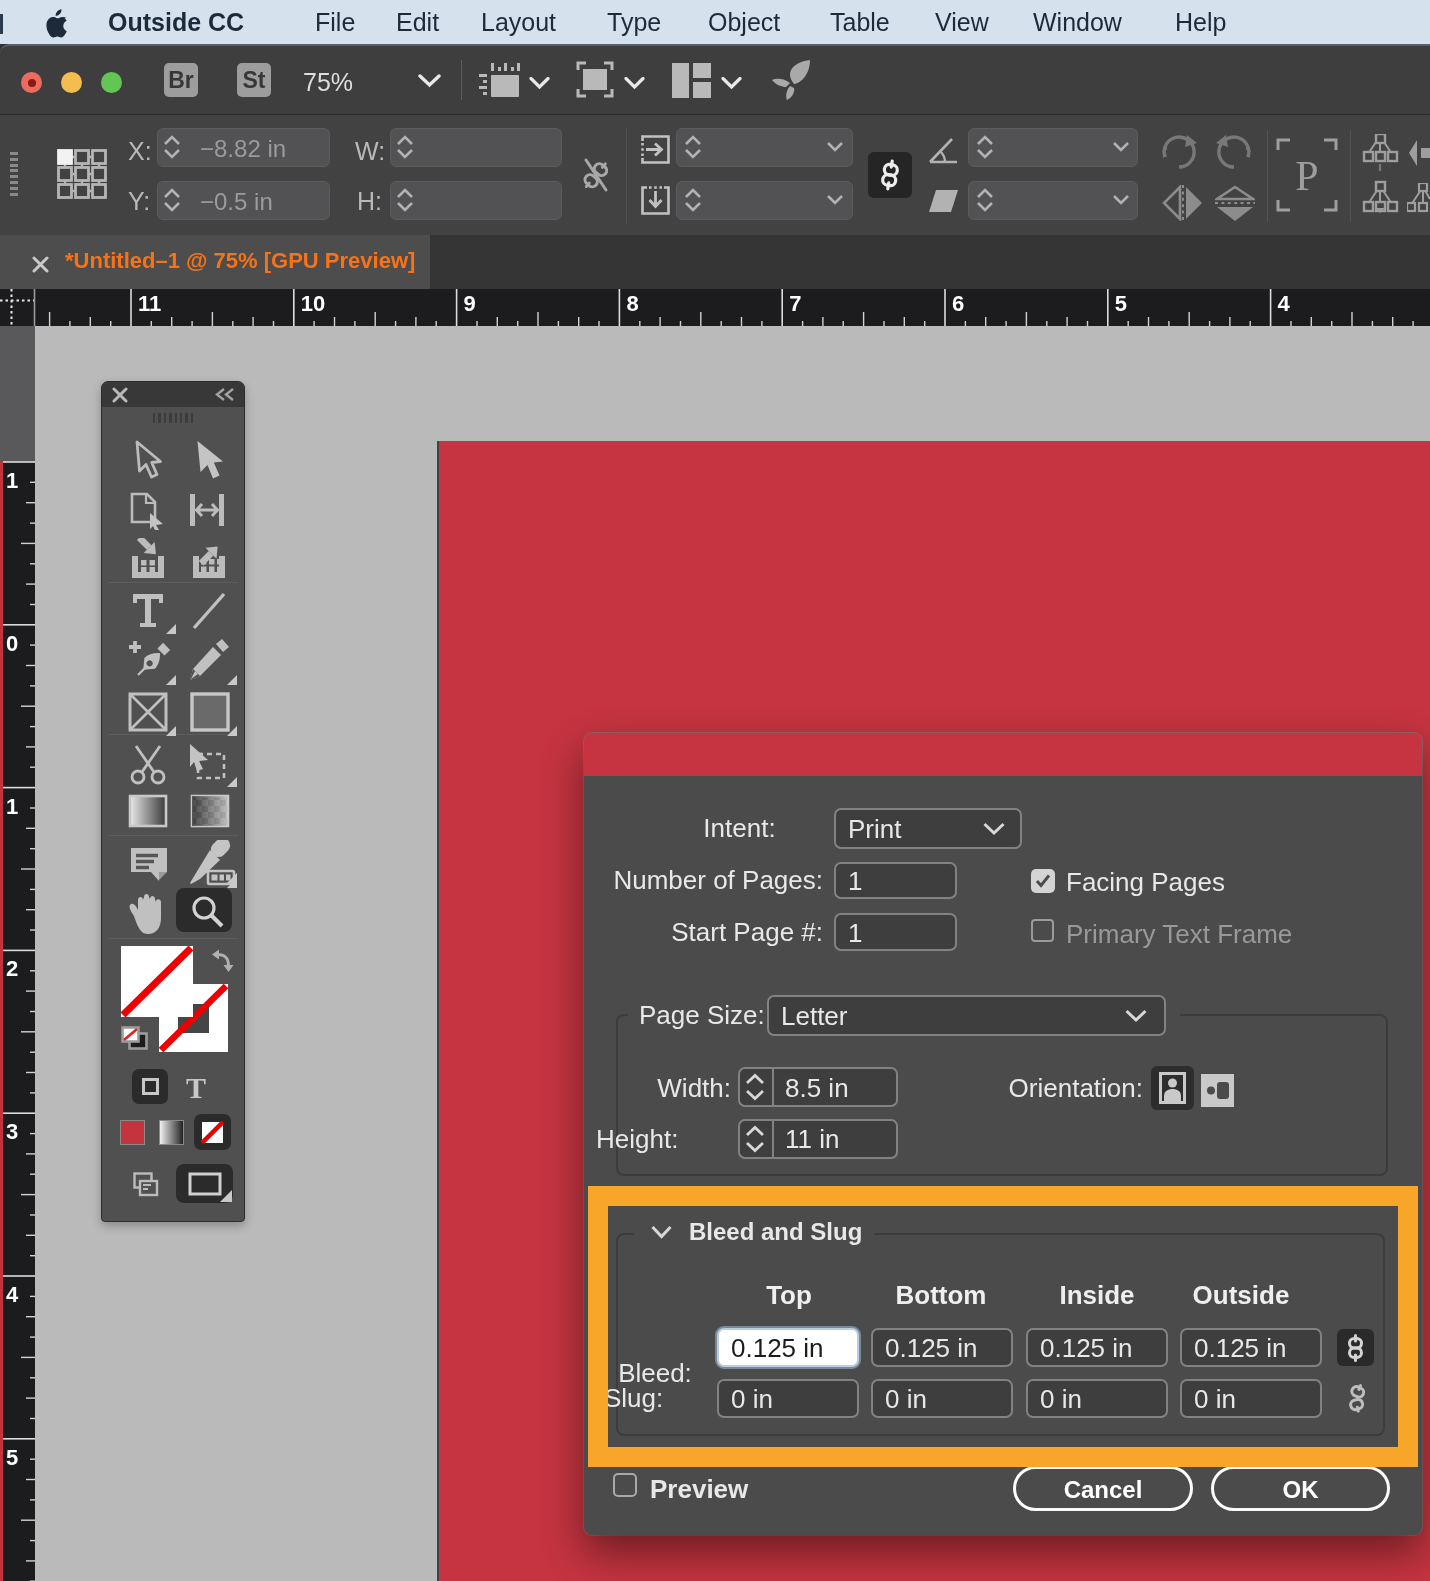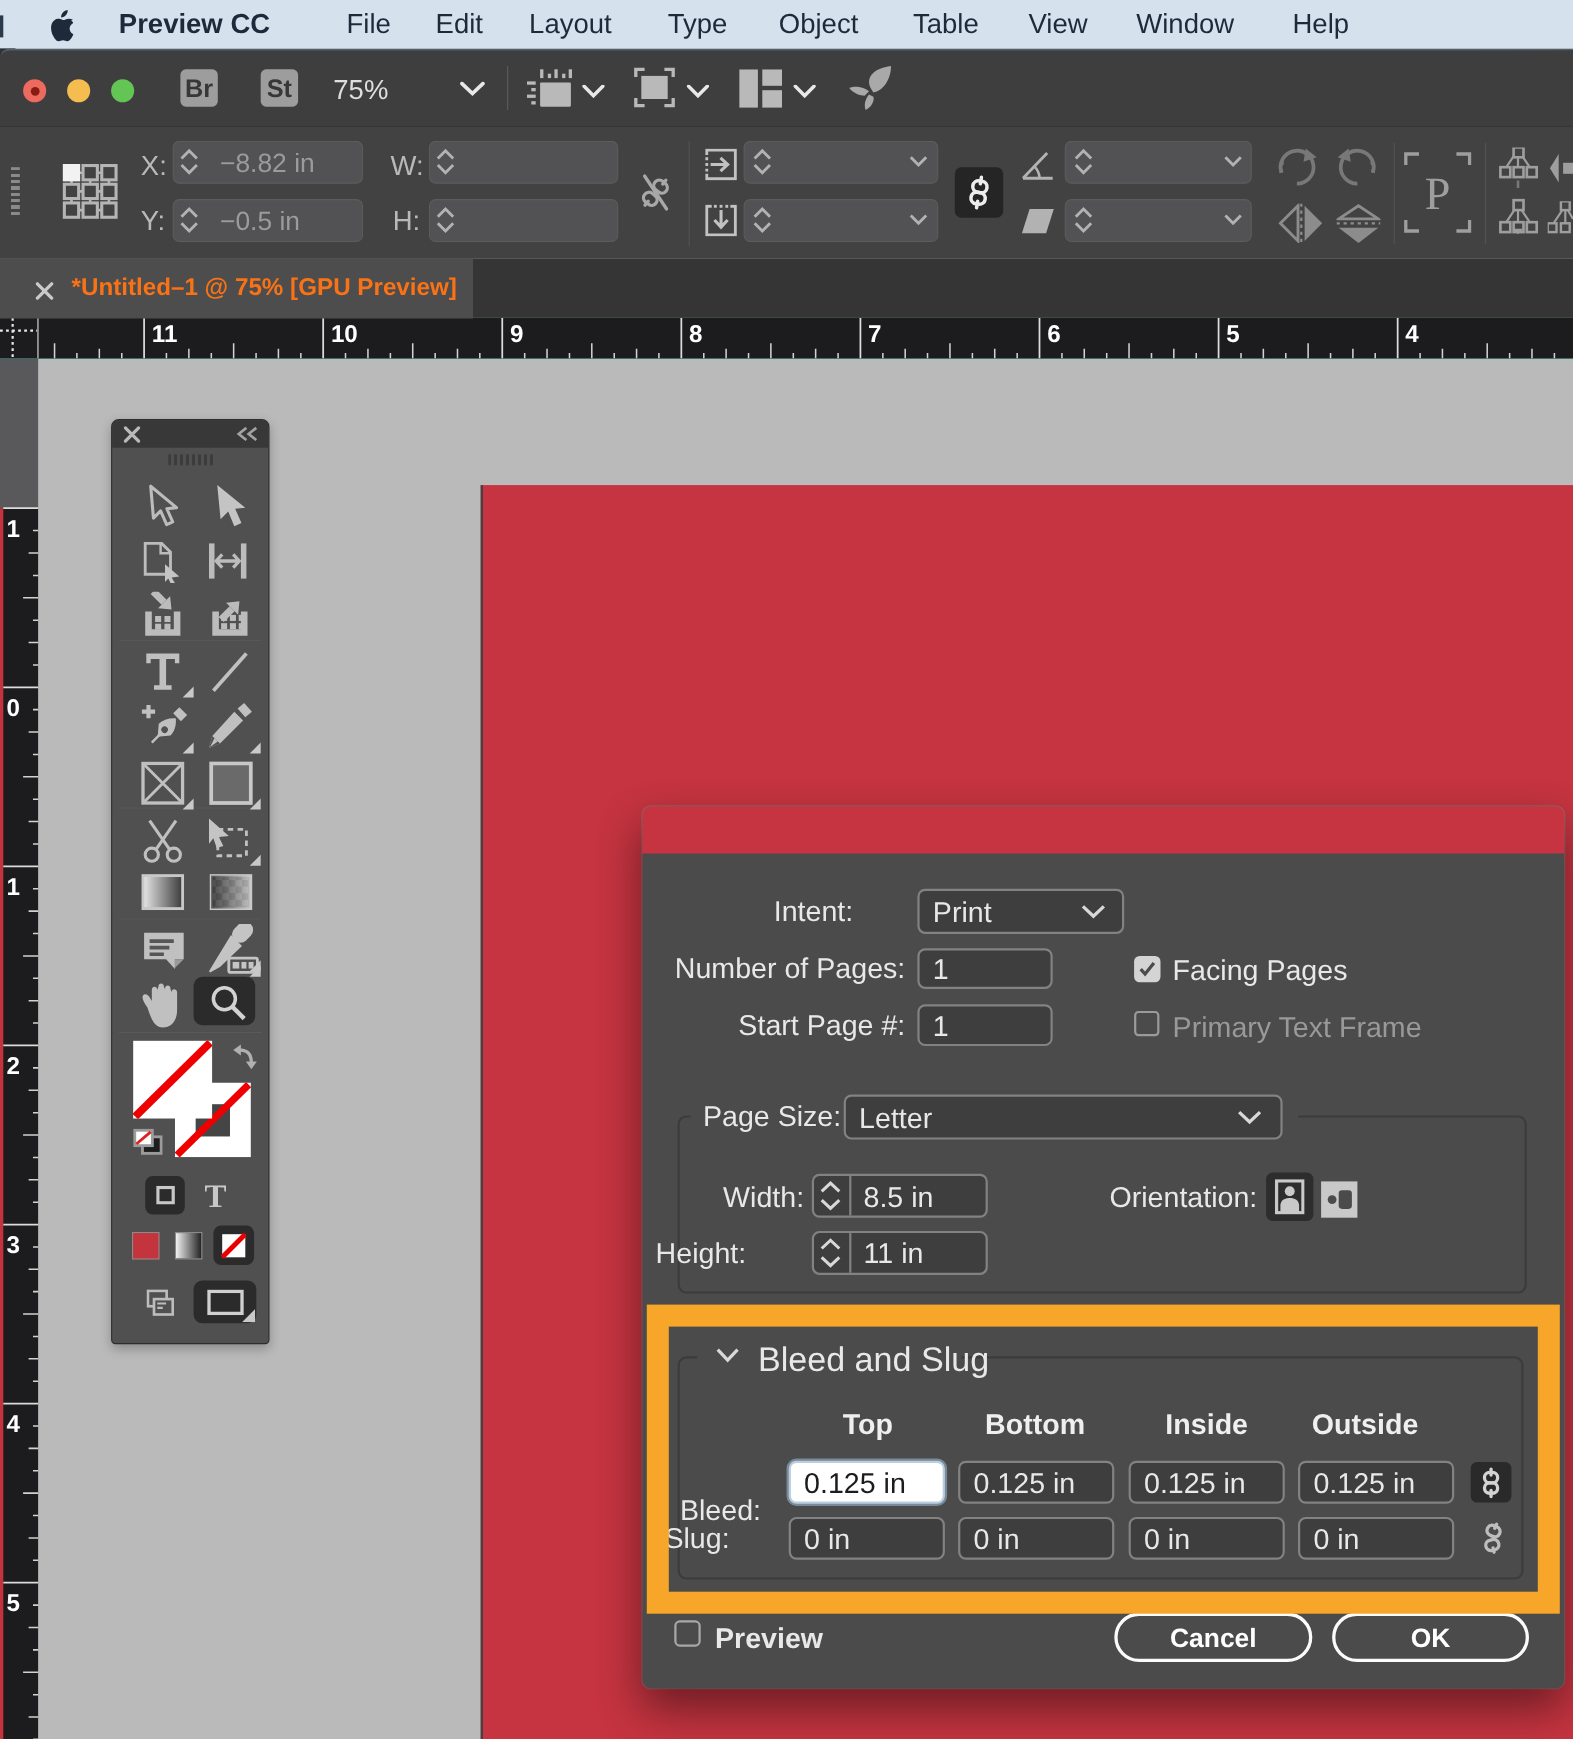--- a/index.html
+++ b/index.html
@@ -19,21 +19,21 @@
   
   #cpanel { position:absolute; left:0; top:114px; width:1430px; height:121px;
     background:#424242; border-top:1px solid #2a2a2a; }
   .cpfield { position:fixed; background:#525254; border:1px solid #5c5c5c; border-radius:6px; }
   .cplabel { position:fixed; color:#b9b9b9; font-size:25px; }
   .cpval { position:fixed; color:#9b9b9b; font-size:24px; }
   
   #tabbar { position:absolute; left:0; top:235px; width:1430px; height:54px; background:#353535; }
   #tab1 { position:fixed; left:0; top:235px; width:430px; height:54px; background:#4d4d4d; }
   
-  #hruler { position:absolute; left:0; top:289px; width:1430px; height:37px; background:#0f766e; }
+  #hruler { position:absolute; left:0; top:289px; width:1430px; height:37px; background:#84cc16; }
   #vruler { position:absolute; left:0; top:326px; width:35px; height:1255px; }
   
   #canvas { position:absolute; left:35px; top:326px; width:1395px; height:1255px; background:#bababa; }
   #page { position:absolute; left:402px; top:115px; width:993px; height:1140px;
     background:#c53440; border-left:2px solid #414141; }
   
   #tools { position:absolute; left:101px; top:381px; width:144px; height:841px;
     background:#505050; border:1px solid #2d2d2d; border-radius:7px 7px 4px 4px;
     box-shadow:0 4px 10px rgba(0,0,0,0.25); }
   #toolshead { position:absolute; left:0; top:0; width:142px; height:25px; background:#383838;
@@ -58,21 +58,21 @@
   .pill { position:absolute; height:45px; border:3px solid #fbfbfb; border-radius:24px;
     color:#ffffff; font-size:24px; font-weight:bold; text-align:center; background:transparent; }
 </style>
 </head>
 <body>
 <div id="menubar">
   <svg class="abs" style="left:40px;top:7px" width="32" height="32" viewBox="0 0 32 32">
     <path fill="#1d2a3a" d="M21.5 2.2c.2 1.7-.5 3.3-1.5 4.5-1.1 1.3-2.8 2.2-4.4 2.1-.2-1.6.6-3.3 1.6-4.4 1.1-1.2 2.9-2.1 4.3-2.2z"></path>
     <path fill="#1d2a3a" d="M26.6 11.1c-2.4-1.5-5.6-1.2-7.5-.2-.9.5-1.7.5-2.7 0-1.4-.7-4.3-1.6-6.9.4-1.8 1.4-3.1 3.7-3.1 7.2 0 3.9 1.7 7.3 3.3 9.4 1 1.3 2.2 2.7 3.8 2.6 1.5-.1 2-.9 3.8-.9 1.8 0 2.3.9 3.9.9 1.6-.1 2.6-1.4 3.6-2.7.8-1.1 1.5-2.4 1.9-3.6-2.1-.9-3.4-2.9-3.4-5.2 0-2.1 1.1-3.9 3.3-5.2-.6-1.1-1.3-2-2-2.7z"></path>
   </svg>
-  <div class="mi" style="left:108px;font-weight:bold">Preview CC</div>
+  <div class="mi" style="left:108px;font-weight:bold">Outside CC</div>
   <div class="mi" style="left:315px">File</div>
   <div class="mi" style="left:396px">Edit</div>
   <div class="mi" style="left:481px">Layout</div>
   <div class="mi" style="left:607px">Type</div>
   <div class="mi" style="left:708px">Object</div>
   <div class="mi" style="left:830px">Table</div>
   <div class="mi" style="left:935px">View</div>
   <div class="mi" style="left:1033px">Window</div>
   <div class="mi" style="left:1175px">Help</div>
   <div class="abs" style="left:0;top:14px;width:3px;height:20px;background:#2a3a4a"></div>
@@ -753,21 +753,21 @@
     <path d="M3 11 L11 3.5 L19 11" stroke="#d8d8d8" stroke-width="2.8" fill="none"></path>
     <path d="M3 19 L11 26.5 L19 19" stroke="#d8d8d8" stroke-width="2.8" fill="none"></path>
   </svg>
   <div class="dlabel" style="left:201px;top:391px">11 in</div>
 
   <div class="fset" style="left:32px;top:500px;width:769px;height:203px"></div>
   <div class="tabs" style="left:50px;top:478px;width:240px;height:44px;background:#4b4b4b"></div>
   <svg class="tabs" style="left:66px;top:492px" width="23" height="15" viewBox="0 0 23 15">
       <path d="M2.5 2 L11.5 11.5 L20.5 2" stroke="#d8d8d8" stroke-width="3" fill="none"></path>
     </svg>
-  <div class="dlabel" style="left:105px;top:485px;font-weight:normal;font-size:31px">Bleed and Slug</div>
+  <div class="dlabel" style="left:105px;top:485px;font-weight:bold;font-size:24px">Bleed and Slug</div>
   <div class="hcol" style="left:125px;top:547px">Top</div>
   <div class="hcol" style="left:277px;top:547px">Bottom</div>
   <div class="hcol" style="left:433px;top:547px">Inside</div>
   <div class="hcol" style="left:577px;top:547px">Outside</div>
   <div class="dlabel" style="left:20px;top:625px;width:102px;text-align:center">Bleed:</div>
   <div class="dfield" style="left:133px;top:595px;width:142px;height:39px;background:#ffffff;border-color:#b9cede;color:#1c1c1c;box-shadow:0 0 0 2px rgba(160,190,215,0.55)"></div>
   <div class="tabs" style="left:147px;top:600px;color:#1c1c1c;font-size:26px">0.125 in</div>
   <div class="dfield" style="left:287px;top:595px;width:142px;height:39px"></div>
   <div class="dlabel" style="left:301px;top:600px">0.125 in</div>
   <div class="dfield" style="left:442px;top:595px;width:142px;height:39px"></div>

